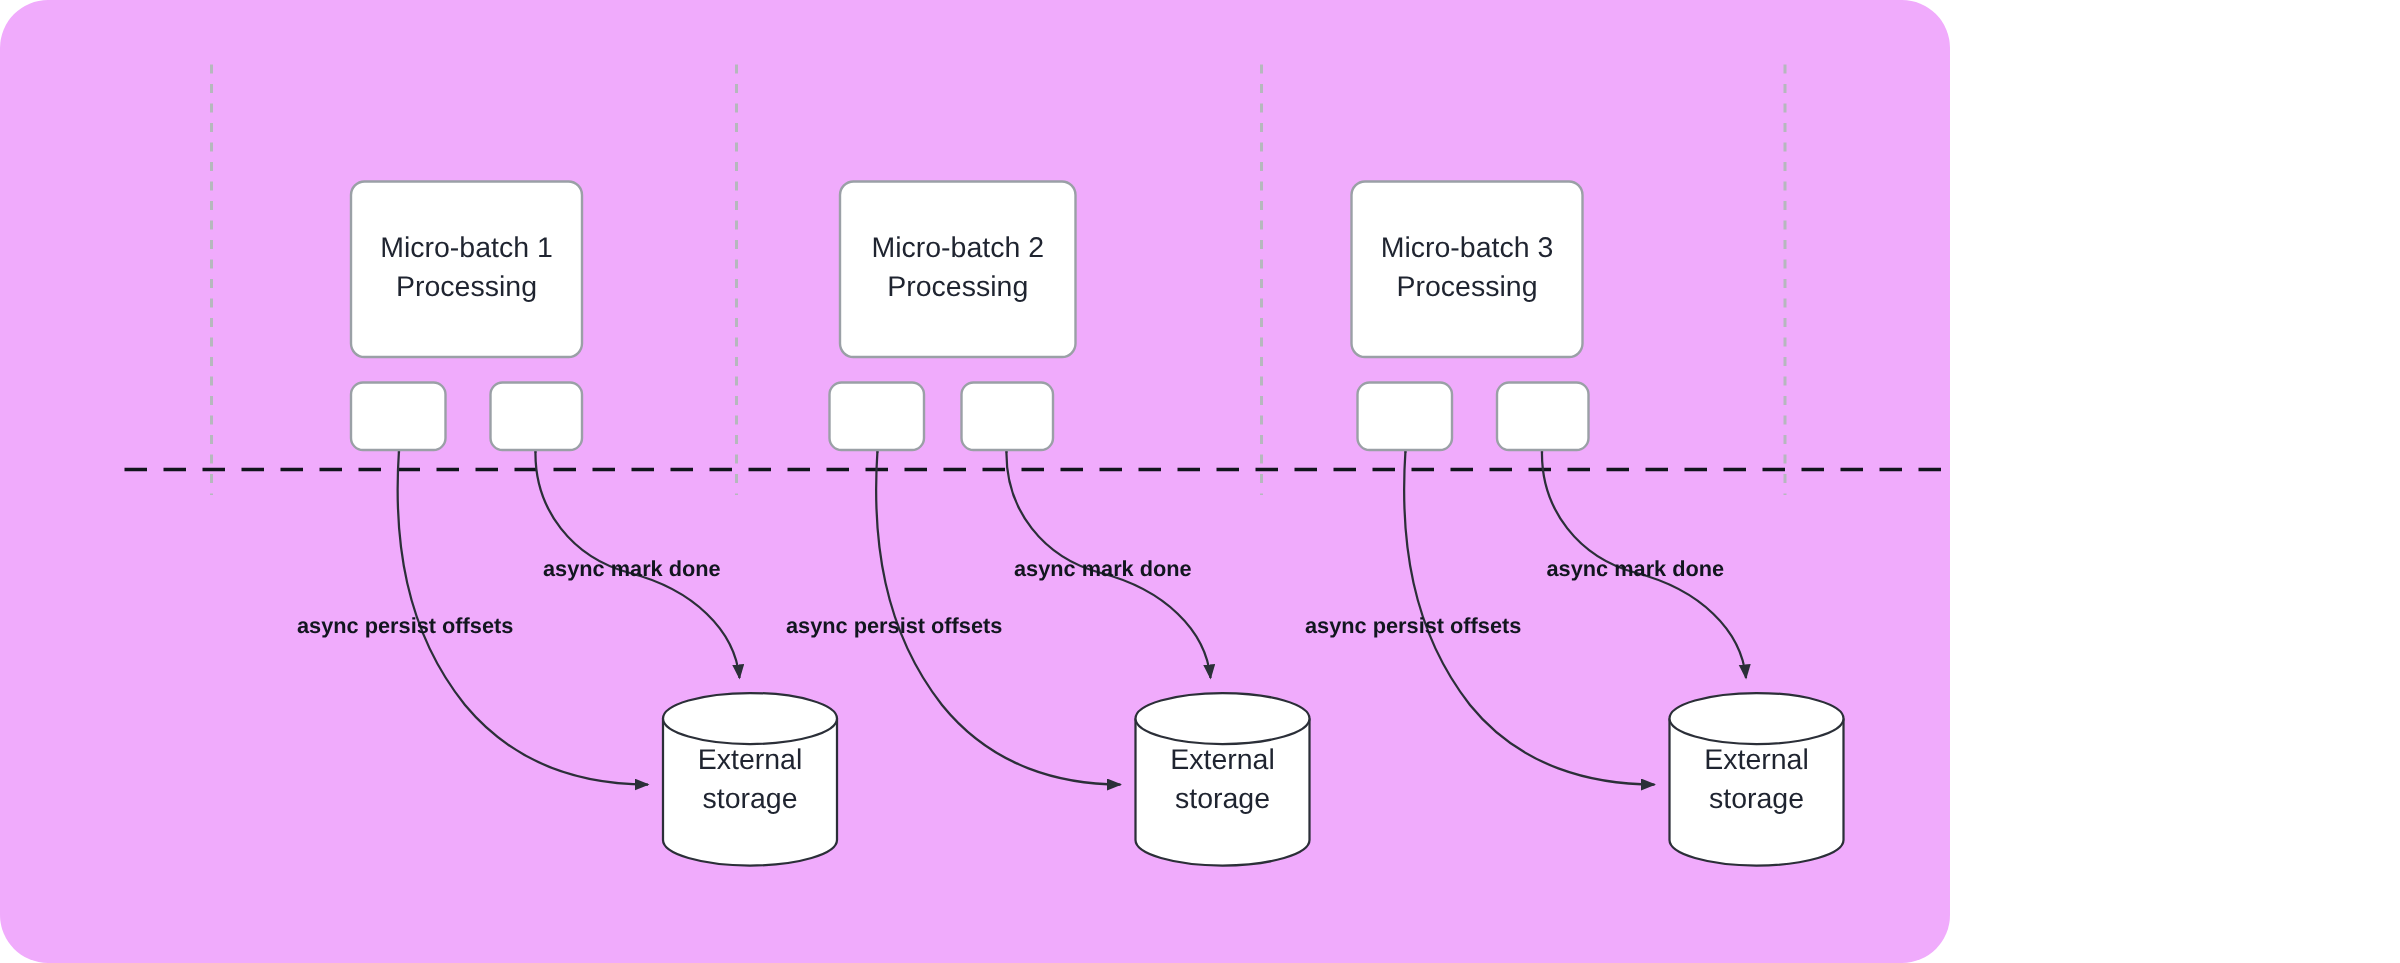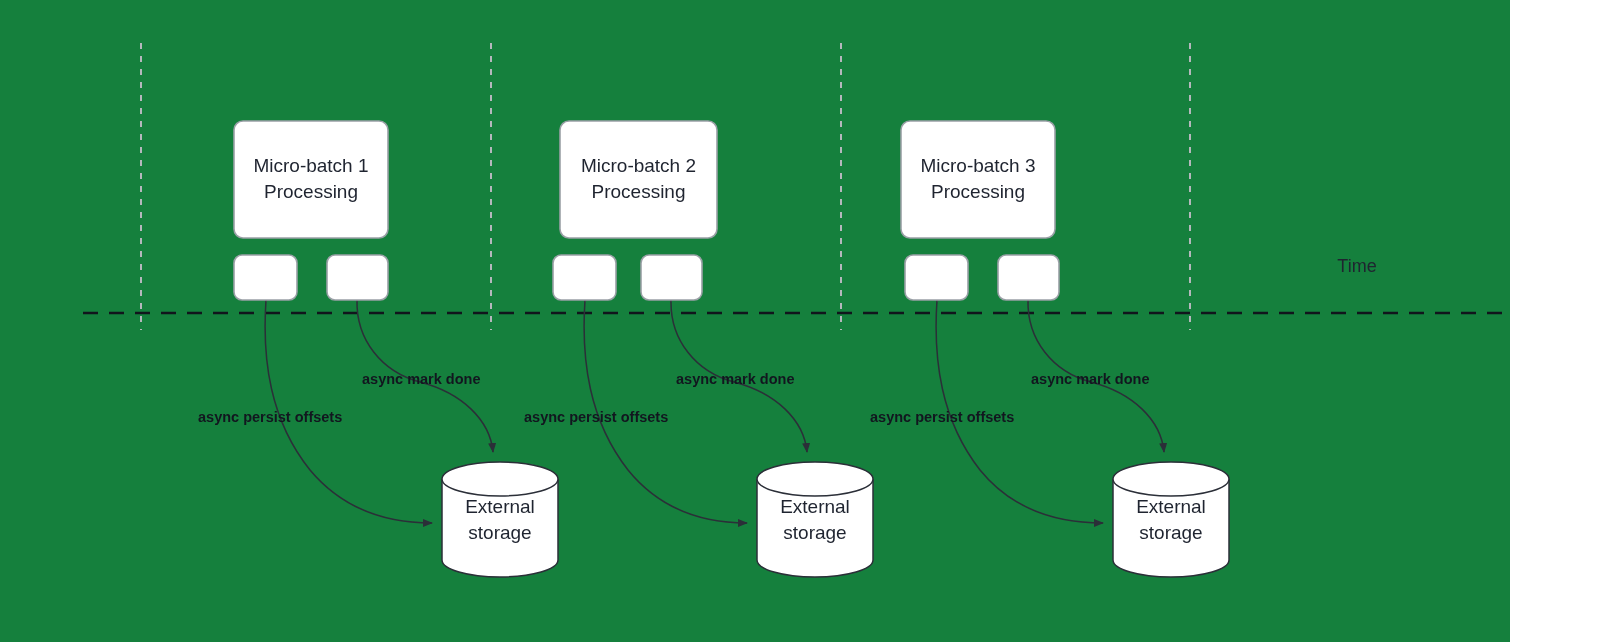--- a/index.html
+++ b/index.html
@@ -7,24 +7,25 @@
     margin: 0;
     padding: 0;
     background: #ffffff;
   }
   body {
     font-family: "Liberation Sans", sans-serif;
     color: #1f2430;
   }
   #canvas {
     position: relative;
-    width: 1510px;
+    width: 1300px;
     height: 642px;
-    background: #15803d;
+    background: #f0abfc;
     overflow: hidden;
+    border-radius: 32px;
   }
   #diagram-svg {
     position: absolute;
     left: 0;
     top: 0;
     width: 1600px;
     height: 642px;
     display: block;
   }
   .node-label {

